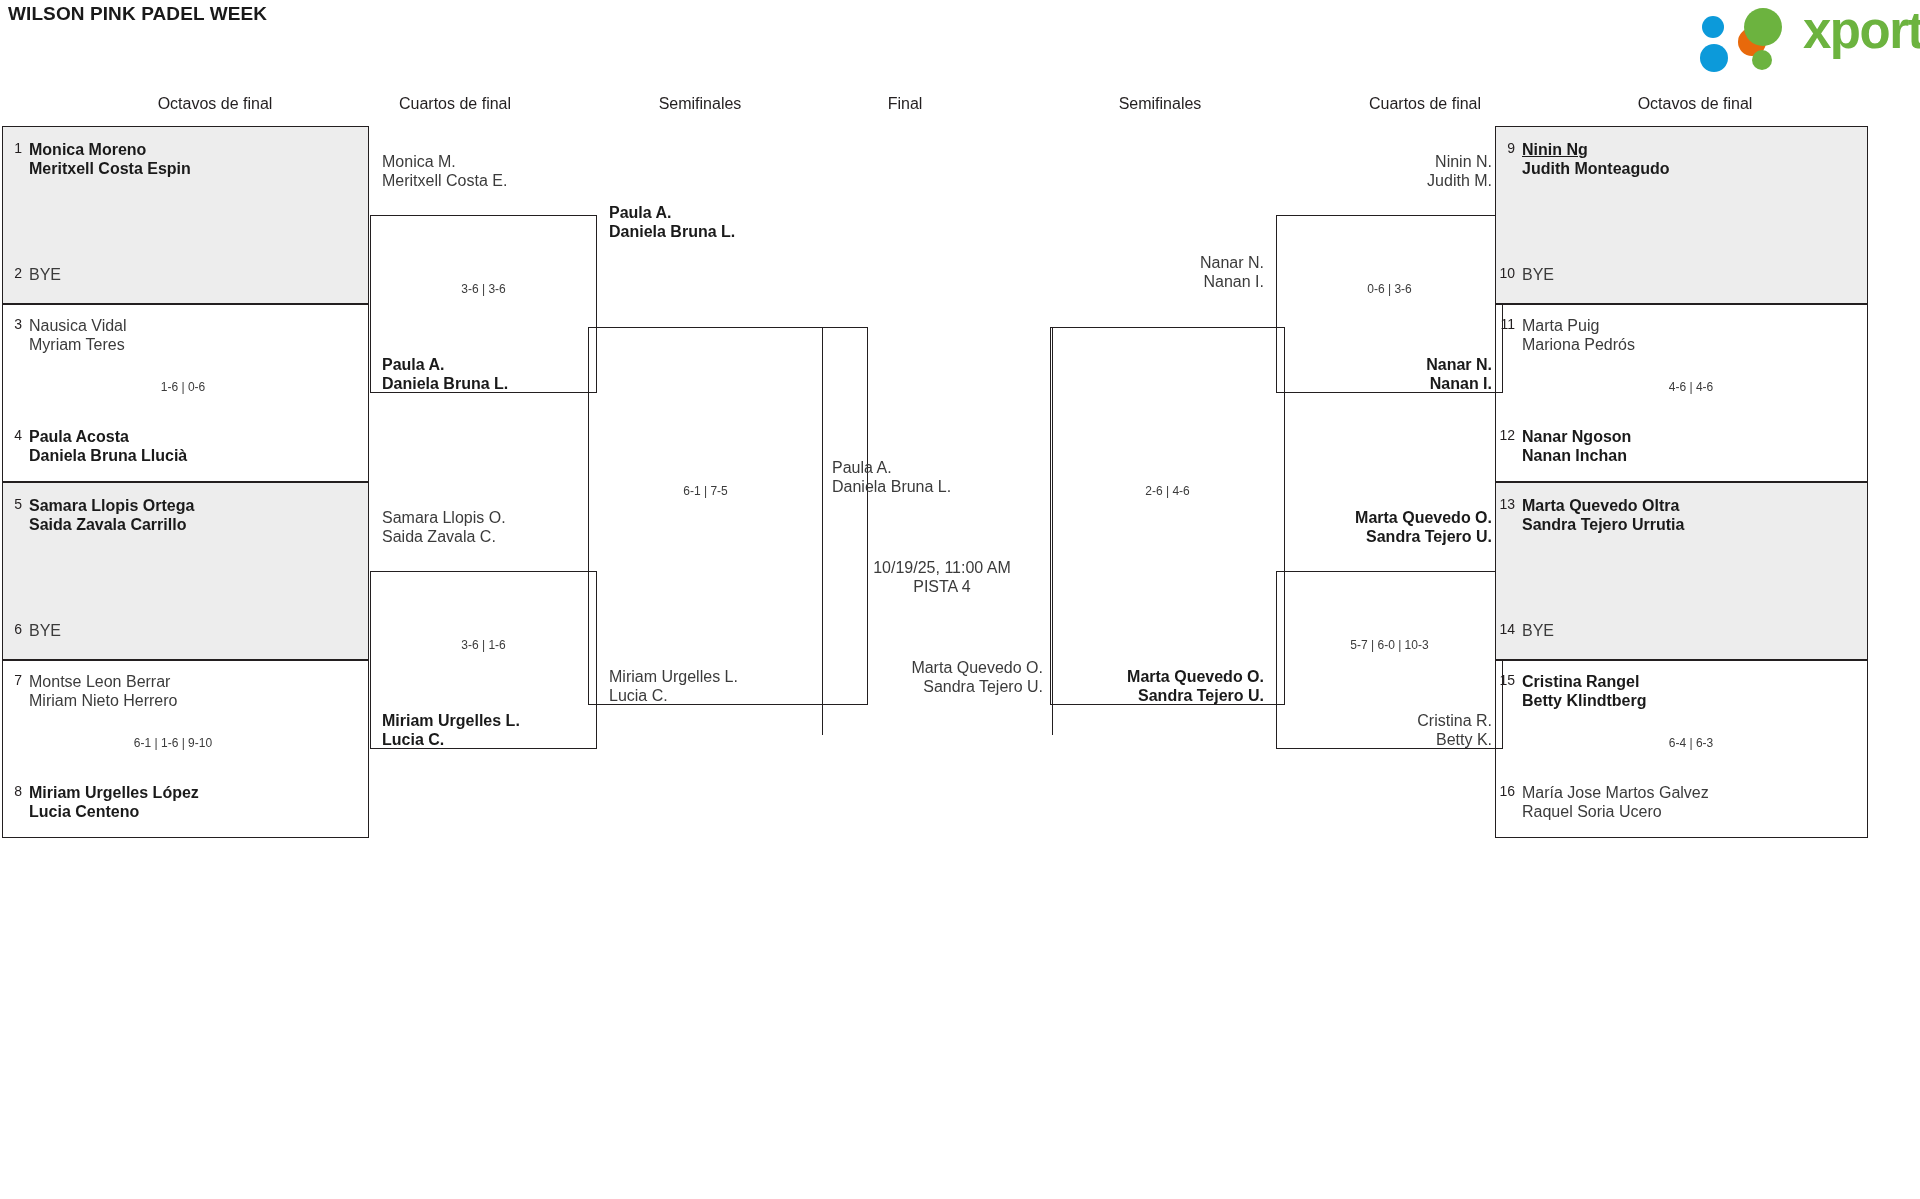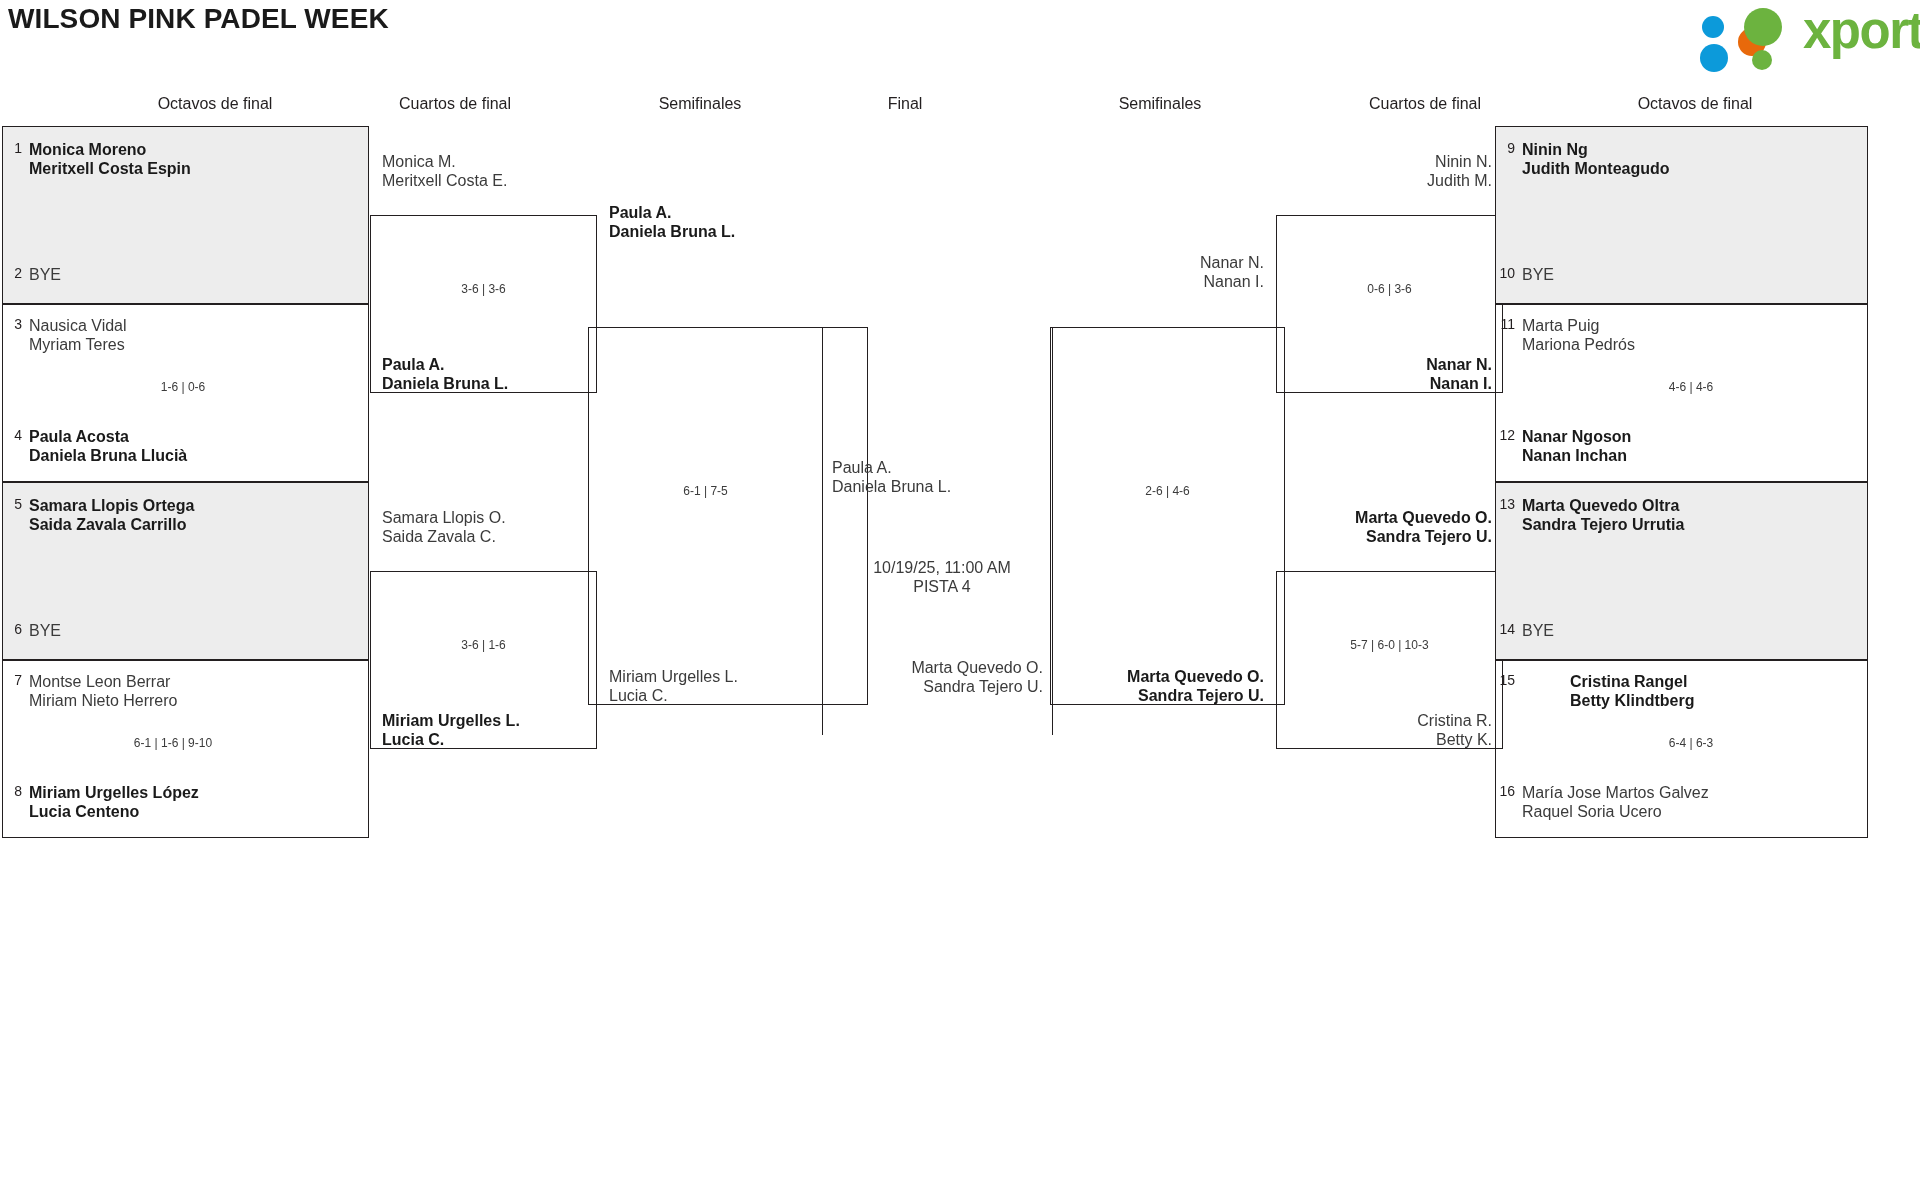--- a/index.html
+++ b/index.html
@@ -9,21 +9,21 @@
     font-family:"Liberation Sans","DejaVu Sans",sans-serif;
     color:#231f20;
     overflow:hidden;
     position:relative;
   }
 
   
   #header{position:absolute;left:0;top:0;width:1920px;height:72px;}
   .title-line{
     position:absolute;left:8px;
-    font-weight:bold;font-size:28px;letter-spacing:0.1px;color:#1a1a1a;
+    font-weight:bold;font-size:19px;letter-spacing:0.1px;color:#1a1a1a;
     white-space:nowrap;
   }
   #title1{top:3px;}
   #title2{top:32px;}
 
   
   #logo{position:absolute;left:1700px;top:6px;width:215px;height:52px;}
   .lg-dot{position:absolute;border-radius:50%;}
   #logo-text{
     position:absolute;left:103px;top:-4px;
@@ -237,21 +237,21 @@
 </div>
 <div class="plab los ra" style="left:1268px;top:711px;width:224px;">
   <span style="display:block;">Cristina R.</span>
   <span style="display:block;">Betty K.</span>
 </div>
 
 <div class="mbox shade" style="left:1495px;top:126px;width:373px;height:178px;">
   <div class="seed" style="left:0px;top:13px;">
     <span class="num">9</span>
     <span>
-      <span class="nm win" style="display:block;">Ninin Ng</span>
+      <span class="nm win" style="display:block;text-decoration:underline;">Ninin Ng</span>
       <span class="nm win" style="display:block;">Judith Monteagudo</span>
     </span>
   </div>
   <div class="seed" style="left:0px;top:138px;">
     <span class="num">10</span>
     <span class="nm bye">BYE</span>
   </div>
 </div>
 
 <div class="mbox nofill" style="left:1495px;top:304px;width:373px;height:178px;">
@@ -280,21 +280,21 @@
       <span class="nm win" style="display:block;">Sandra Tejero Urrutia</span>
     </span>
   </div>
   <div class="seed" style="left:0px;top:138px;">
     <span class="num">14</span>
     <span class="nm bye">BYE</span>
   </div>
 </div>
 
 <div class="mbox nofill" style="left:1495px;top:660px;width:373px;height:178px;">
-  <div class="seed" style="left:0px;top:11px;gap:48px;">
+  <div class="seed" style="left:0px;top:11px;">
     <span class="num">15</span>
     <span>
       <span class="nm win" style="display:block;">Cristina Rangel</span>
       <span class="nm win" style="display:block;">Betty Klindtberg</span>
     </span>
   </div>
   <div class="score" style="left:45px;top:75px;width:300px;">6-4 | 6-3</div>
   <div class="seed" style="left:0px;top:122px;">
     <span class="num">16</span>
     <span>

